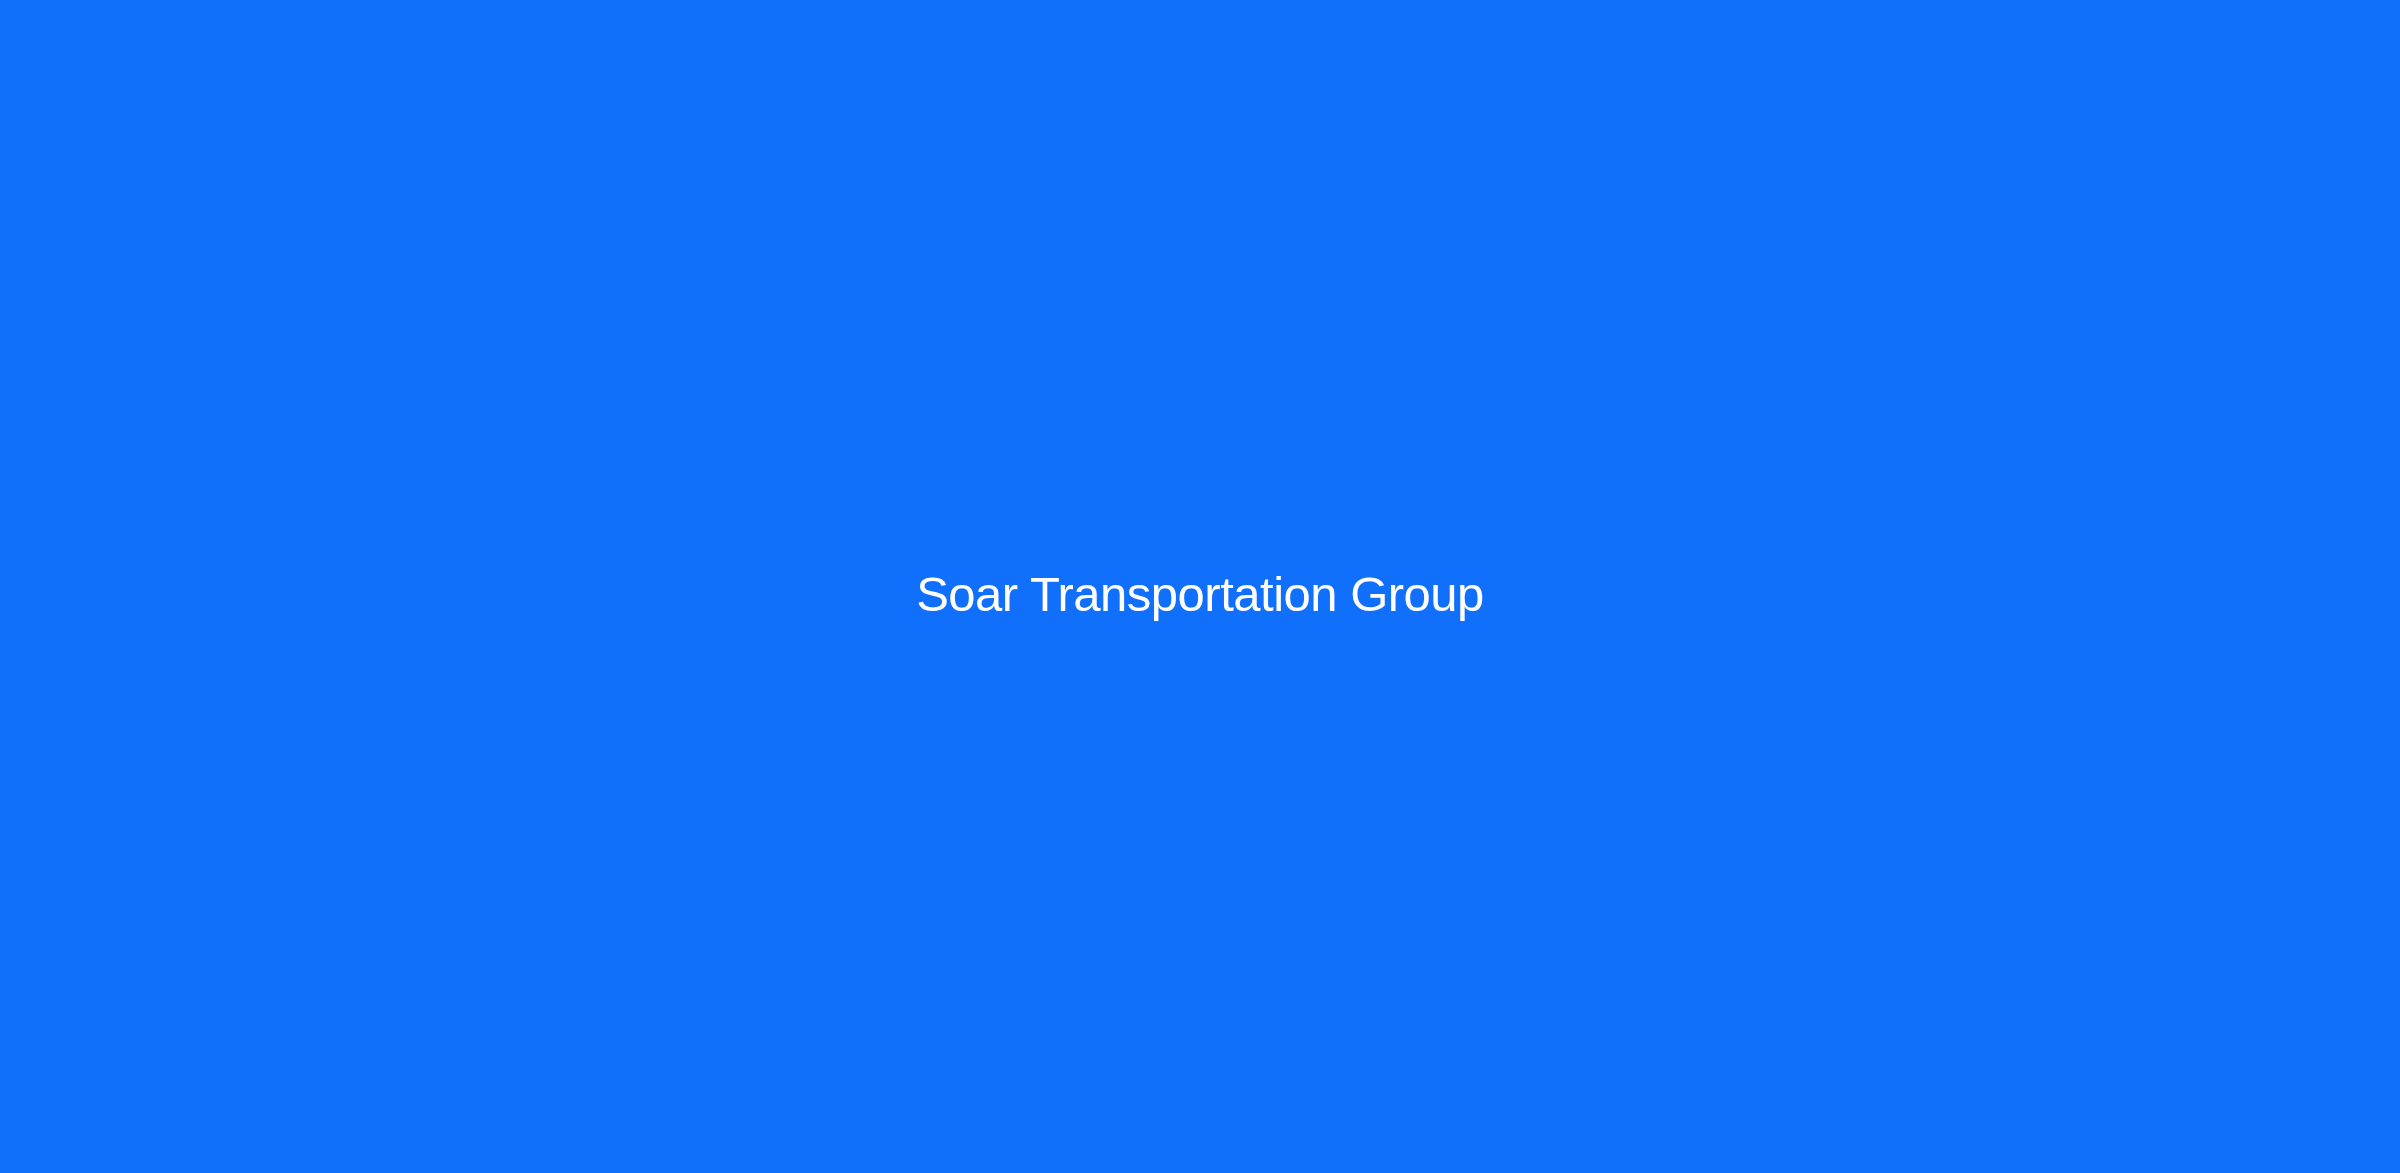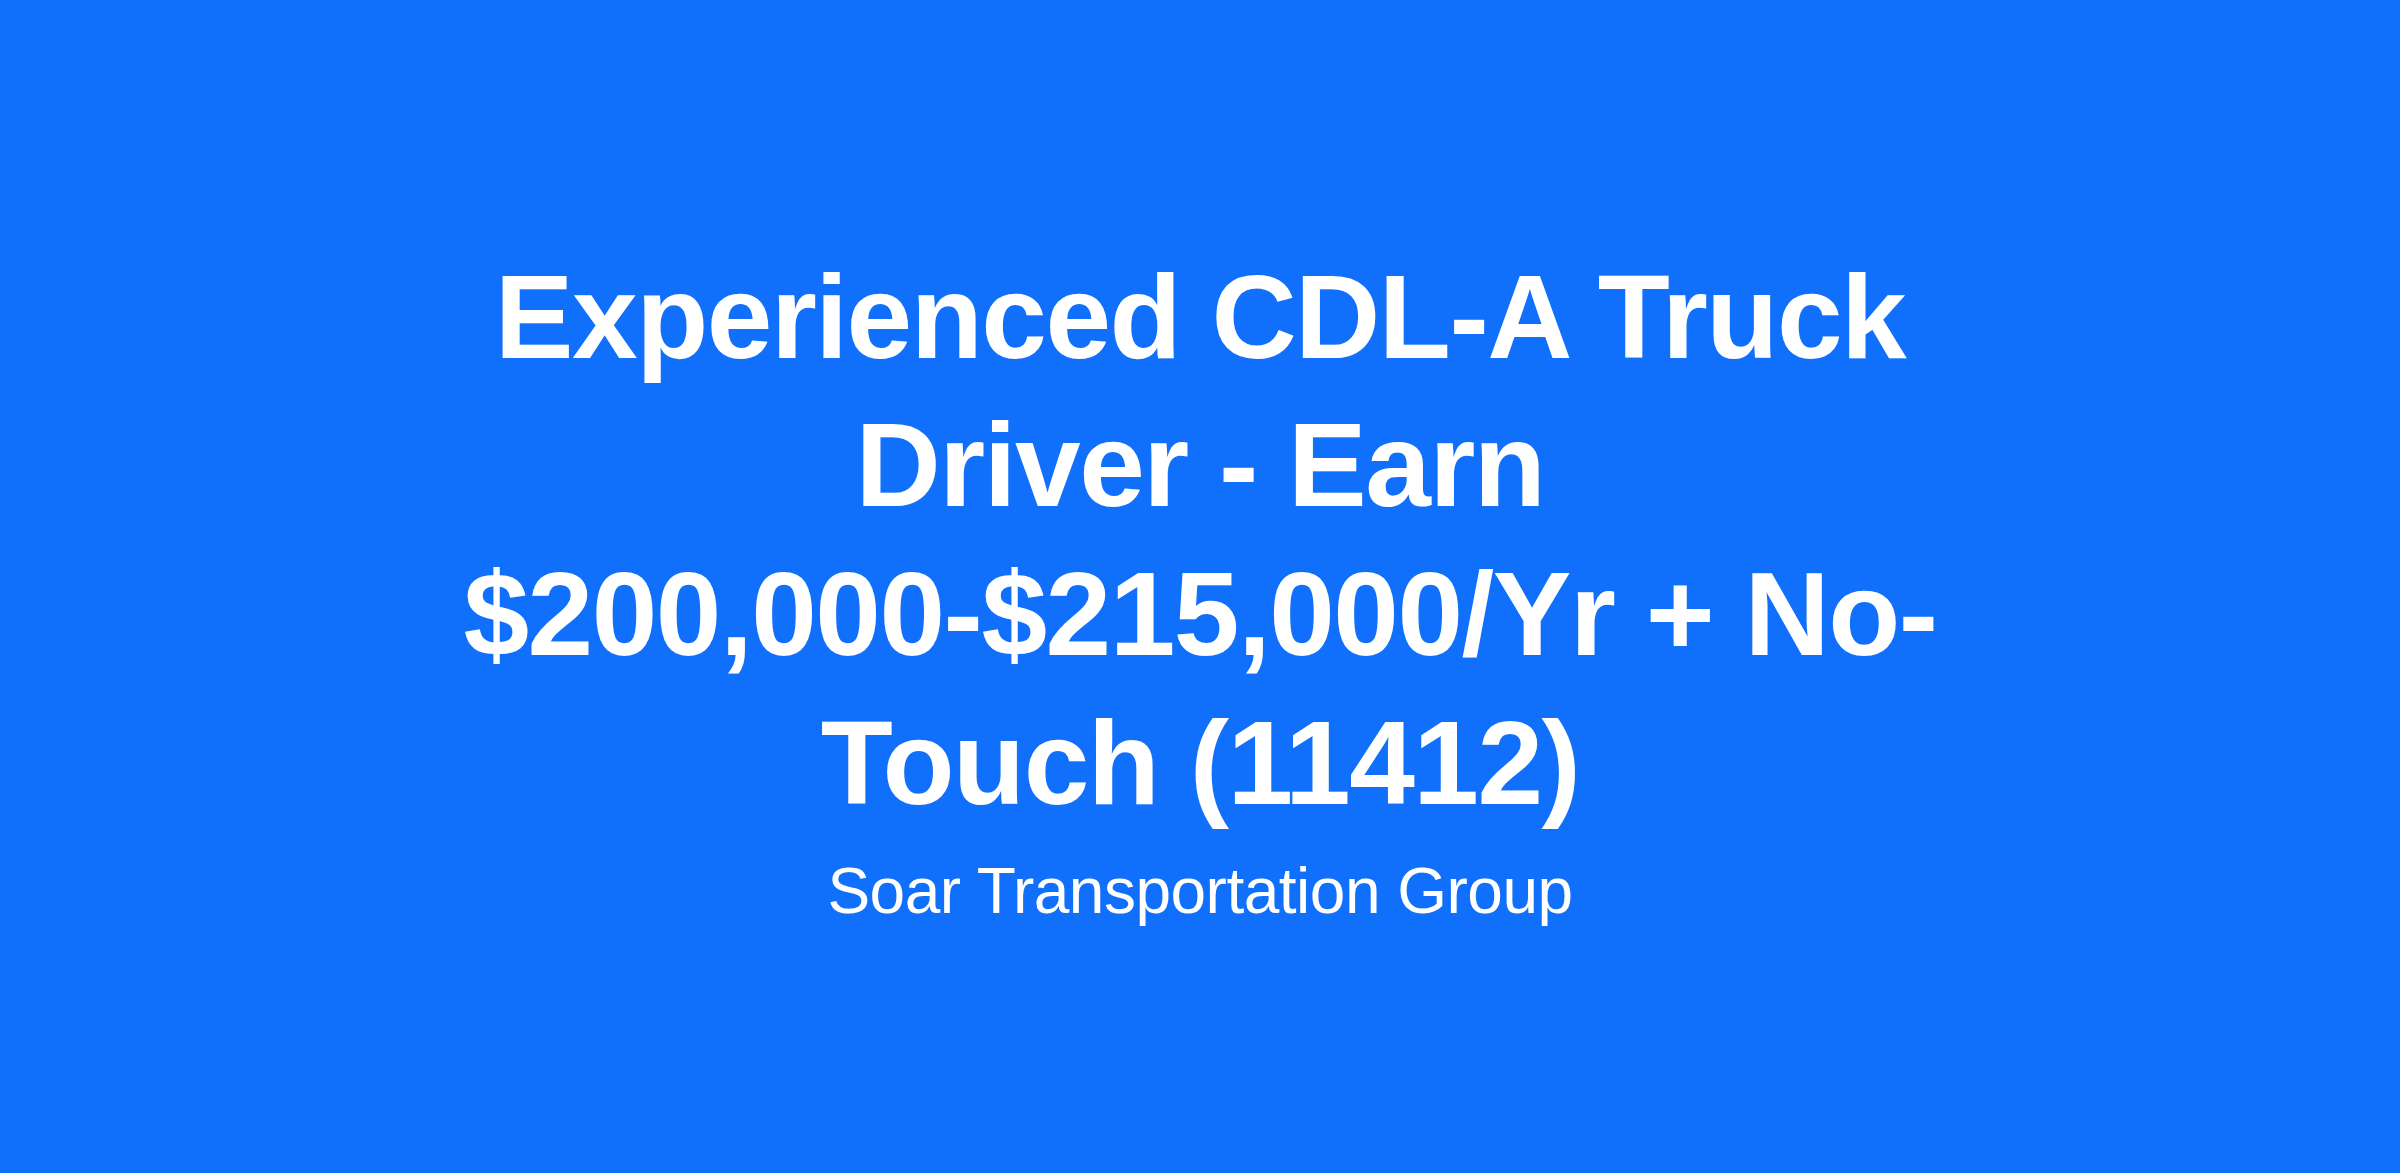--- a/index.html
+++ b/index.html
@@ -52,29 +52,28 @@
     word-wrap: break-word;
     -webkit-font-smoothing: antialiased;
   }
 
   .company-name {
     margin: 0;
     padding: 0;
     margin-top: 16px;
     color: #ffffff;
     font-family: "Liberation Sans", sans-serif;
-    font-size: 64px;
+    font-size: 49px;
     font-weight: 400;
     line-height: 1.2;
     letter-spacing: -0.5px;
     text-align: left;
     -webkit-font-smoothing: antialiased;
   }
 </style>
 </head>
 <body style="background-color: rgb(16, 112, 251);">
 
 <div id="share-card" style="background-color: rgb(16, 112, 251);">
   <div id="card-content">
-    <h1 class="job-title" style="color: rgb(255, 255, 255);">Experienced CDL-A Truck Driver - Earn $200,000-$215,000/Yr + No-Touch (11412)</h1>
     <p class="company-name" style="color: rgb(255, 255, 255);">Soar Transportation Group</p>
   </div>
 </div>
 
 </body></html>

